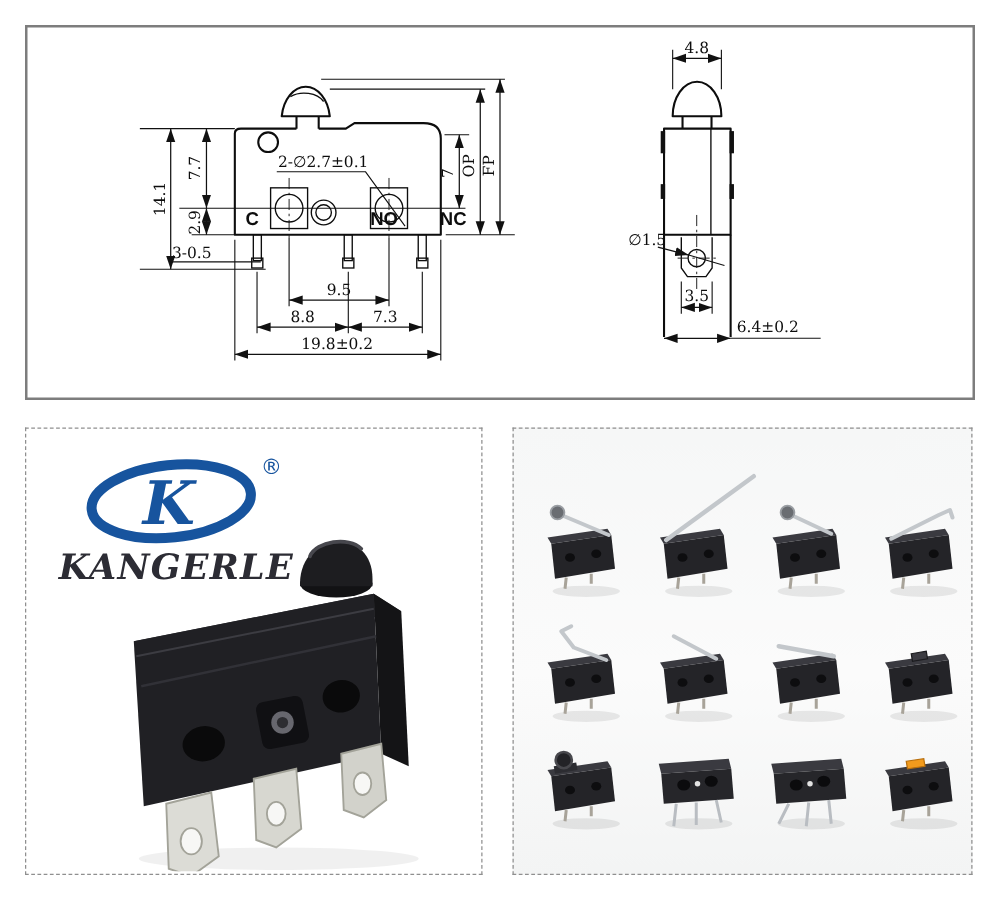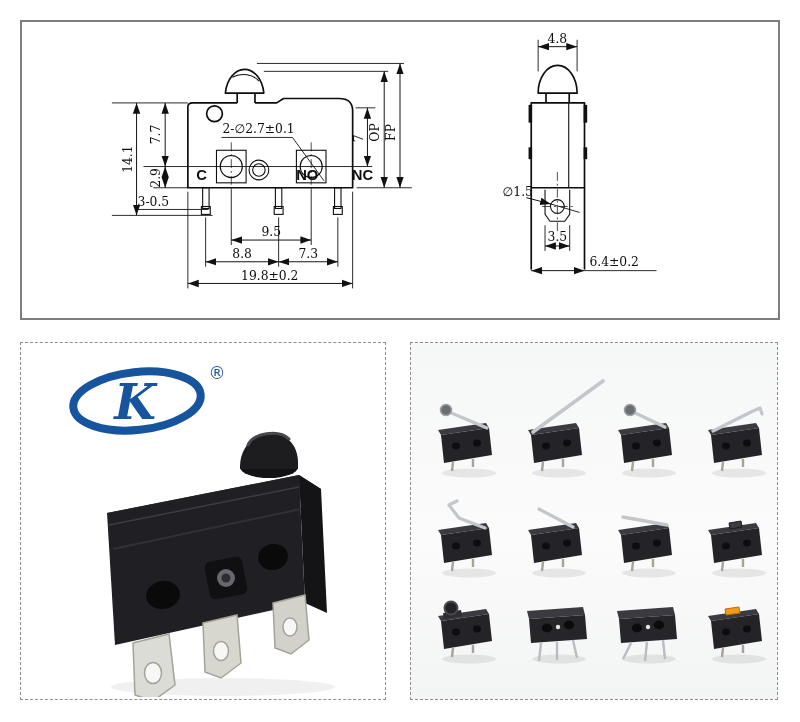--- a/index.html
+++ b/index.html
@@ -163,20 +163,21 @@
   <section class="panel panel-left">
     <div class="logo-wrap">
       <svg width="220" height="150" viewBox="0 0 220 150">
         <g transform="rotate(-6 92 44)">
           <ellipse cx="92" cy="44" rx="64" ry="29" fill="none" stroke="#17549e" stroke-width="8"></ellipse>
         </g>
         <text x="90" y="62" text-anchor="middle" font-family="DejaVu Serif, serif" font-style="italic" font-weight="700" font-size="48" fill="#17549e">K</text>
         <text x="172" y="22" text-anchor="middle" font-family="DejaVu Sans, sans-serif" font-size="17" fill="#17549e">®</text>
       </svg>
     </div>
+    <div class="brand-name">KANGERLE</div>
 
     <svg class="product-art" width="262" height="300" viewBox="0 0 262 300">
       <ellipse cx="130" cy="290" rx="112" ry="9" fill="rgba(0,0,0,0.06)"></ellipse>
 
       <ellipse cx="176" cy="70" rx="29" ry="11" fill="#121214"></ellipse>
       <path d="M147,70 C147,28 205,24 205,66 L205,72 L147,72 Z" fill="#1d1d20"></path>
       <path d="M155,48 C160,36 186,32 196,42" stroke="#47474d" stroke-width="3" fill="none" stroke-linecap="round"></path>
 
       <polygon points="14,116 206,78 228,92 38,134" fill="#36363b"></polygon>
       <polygon points="206,78 228,92 234,216 212,206" fill="#141416"></polygon>

